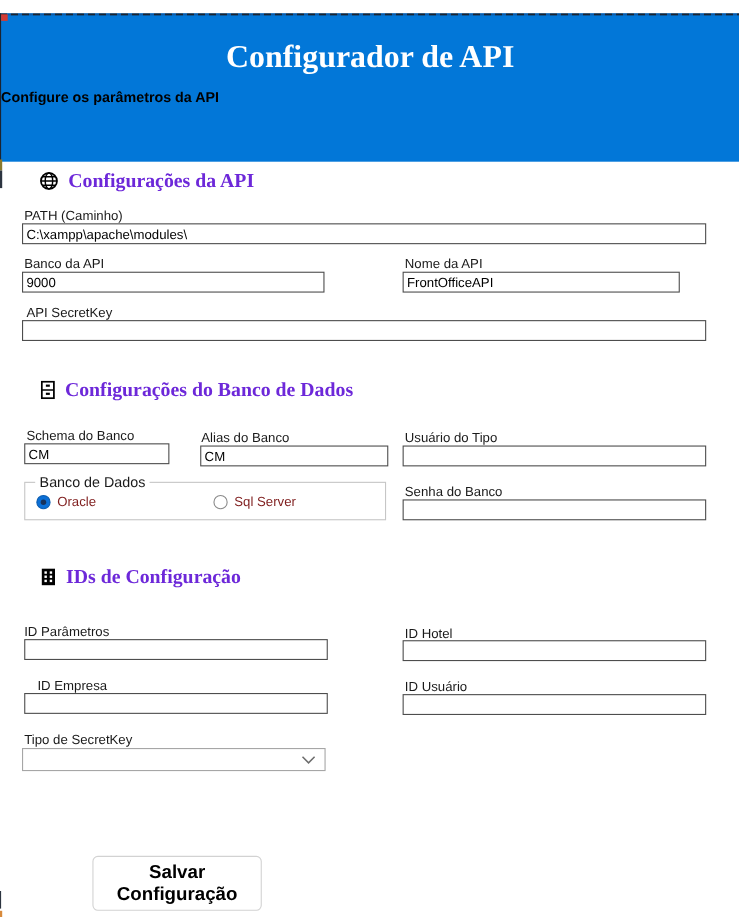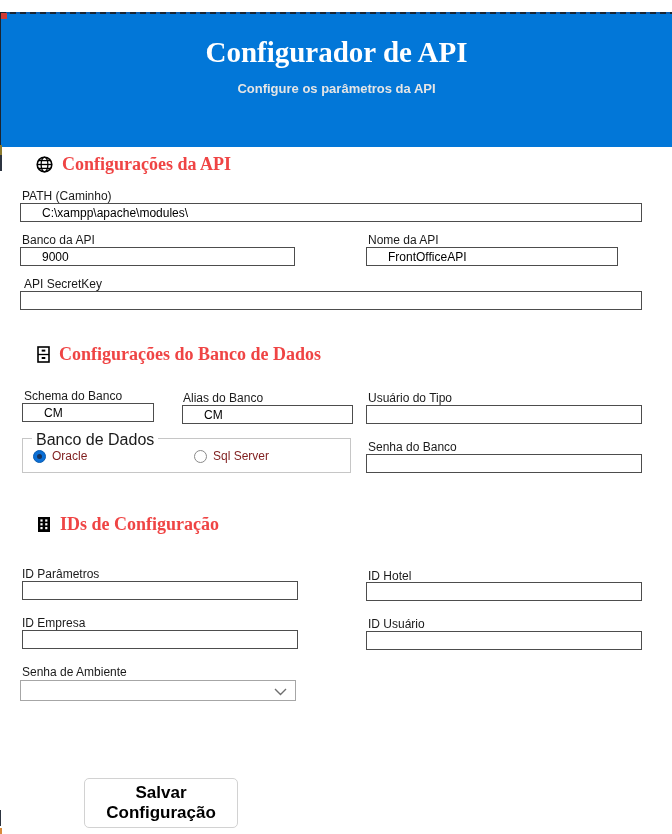--- a/index.html
+++ b/index.html
@@ -15,45 +15,45 @@
   .top-dash{
     position:absolute;left:0;top:0;width:672px;height:2px;
     background:repeating-linear-gradient(90deg,#1b2430 0 6px,#0b5cab 6px 10px);
   }
   .corner-red{position:absolute;left:1px;top:1px;width:6px;height:6px;background:#d23b34;}
   .hdr-title{
     position:absolute;left:0;top:24px;width:100%;text-align:center;
     font-family:"Liberation Serif",serif;font-weight:bold;font-size:29px;color:#ffffff;
   }
   .hdr-sub{
-    position:absolute;left:0;top:69px;width:100%;text-align:center;
-    font-weight:bold;font-size:13px;color:#e5e5e5;
+    position:absolute;left:0;top:69px;width:100%;text-align:left;
+    font-weight:bold;font-size:13px;color:#000000;
   }
   
   .edge-mark{position:absolute;}
   
   .sec-head{
     position:absolute;display:flex;align-items:center;gap:9px;
-    font-family:"Liberation Serif",serif;font-weight:bold;font-size:18px;color:#ef4444;
+    font-family:"Liberation Serif",serif;font-weight:bold;font-size:18px;color:#6d28d9;
   }
   .sec-head svg{display:block;}
   .lbl{position:absolute;font-size:12px;color:#1a1a1a;white-space:nowrap;}
   .tin{
     position:absolute;height:19px;box-sizing:border-box;border:1px solid #4d4d4d;
     background:#fff;font-family:"Liberation Sans",sans-serif;font-size:12px;
-    padding:1px 21px;color:#000;outline:none;border-radius:0;
+    padding:1px 3px;color:#000;outline:none;border-radius:0;
   }
   
   .gbox{
     position:absolute;left:22px;top:426px;width:329px;height:35px;
     border:1px solid #c6c6c6;box-sizing:border-box;background:#fff;
   }
   .gbox-label{
     position:absolute;left:9px;top:-8px;background:#ffffff;padding:0 4px;
-    font-size:16px;color:#1a1a1a;white-space:nowrap;
+    font-size:13px;color:#1a1a1a;white-space:nowrap;
   }
   .radio-row{position:absolute;display:flex;align-items:center;gap:6px;cursor:default;}
   .radio-dot{
     width:13px;height:13px;border-radius:50%;box-sizing:border-box;flex:0 0 auto;
   }
   .radio-dot.on{
     background:#0b6fd6;border:1px solid #0a5cb0;
     display:flex;align-items:center;justify-content:center;
   }
   .radio-dot.on::after{
@@ -165,27 +165,27 @@
     </span>
     <span>IDs de Configuração</span>
   </div>
 
   <div class="lbl" style="left:22px;top:555px;">ID Parâmetros</div>
   <input class="tin" style="left: 22px; top: 569px; width: 276px;" value="">
 
   <div class="lbl" style="left:368px;top:557px;">ID Hotel</div>
   <input class="tin" style="left: 366px; top: 570px; width: 276px;" value="">
 
-  <div class="lbl" style="left:22px;top:604px;">ID Empresa</div>
+  <div class="lbl" style="left:34px;top:604px;">ID Empresa</div>
   <input class="tin" style="left: 22px; top: 618px; width: 276px;" value="">
 
   <div class="lbl" style="left:368px;top:605px;">ID Usuário</div>
   <input class="tin" style="left: 366px; top: 619px; width: 276px;" value="">
 
-  <div class="lbl" style="left:22px;top:653px;">Senha de Ambiente</div>
+  <div class="lbl" style="left:22px;top:653px;">Tipo de SecretKey</div>
   <div class="combo">
     <span>
       <svg width="13" height="8" viewBox="0 0 13 8">
         <polyline points="1,1 6.5,6.5 12,1" fill="none" stroke="#6e6e6e" stroke-width="1.4"></polyline>
       </svg>
     </span>
   </div>
 
   <button class="btn" style="left:84px;top:766px;width:154px;">Salvar Configuração</button>
 

